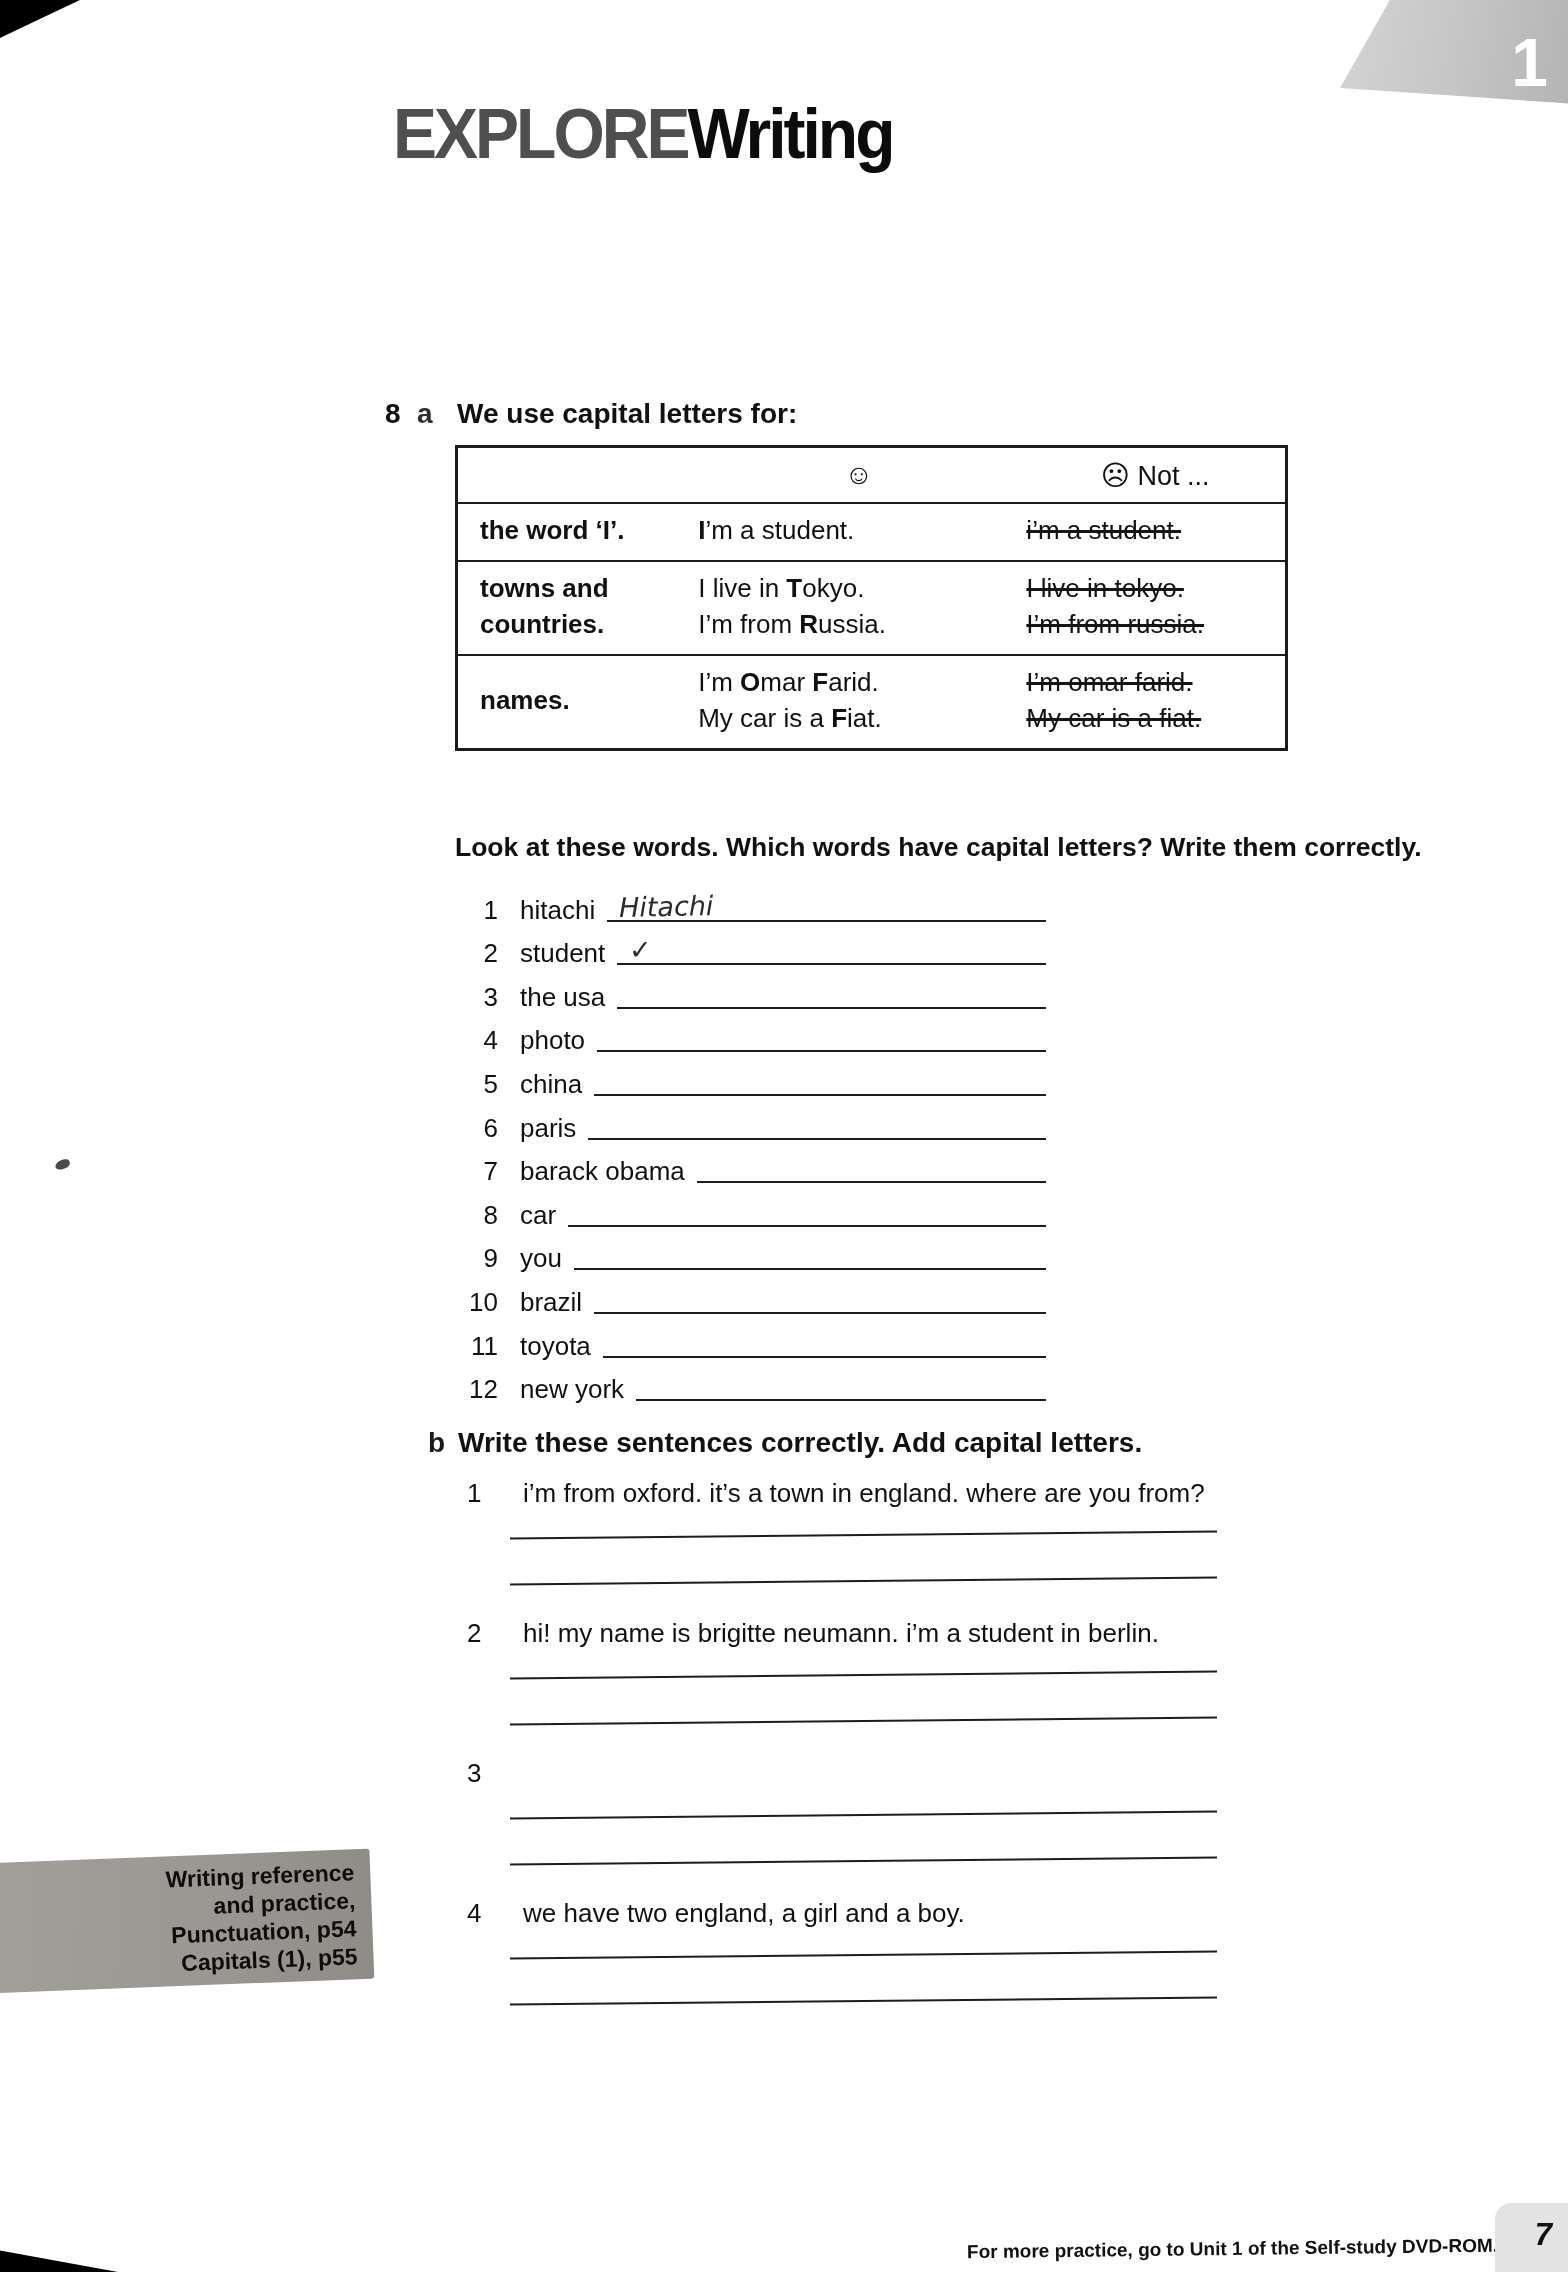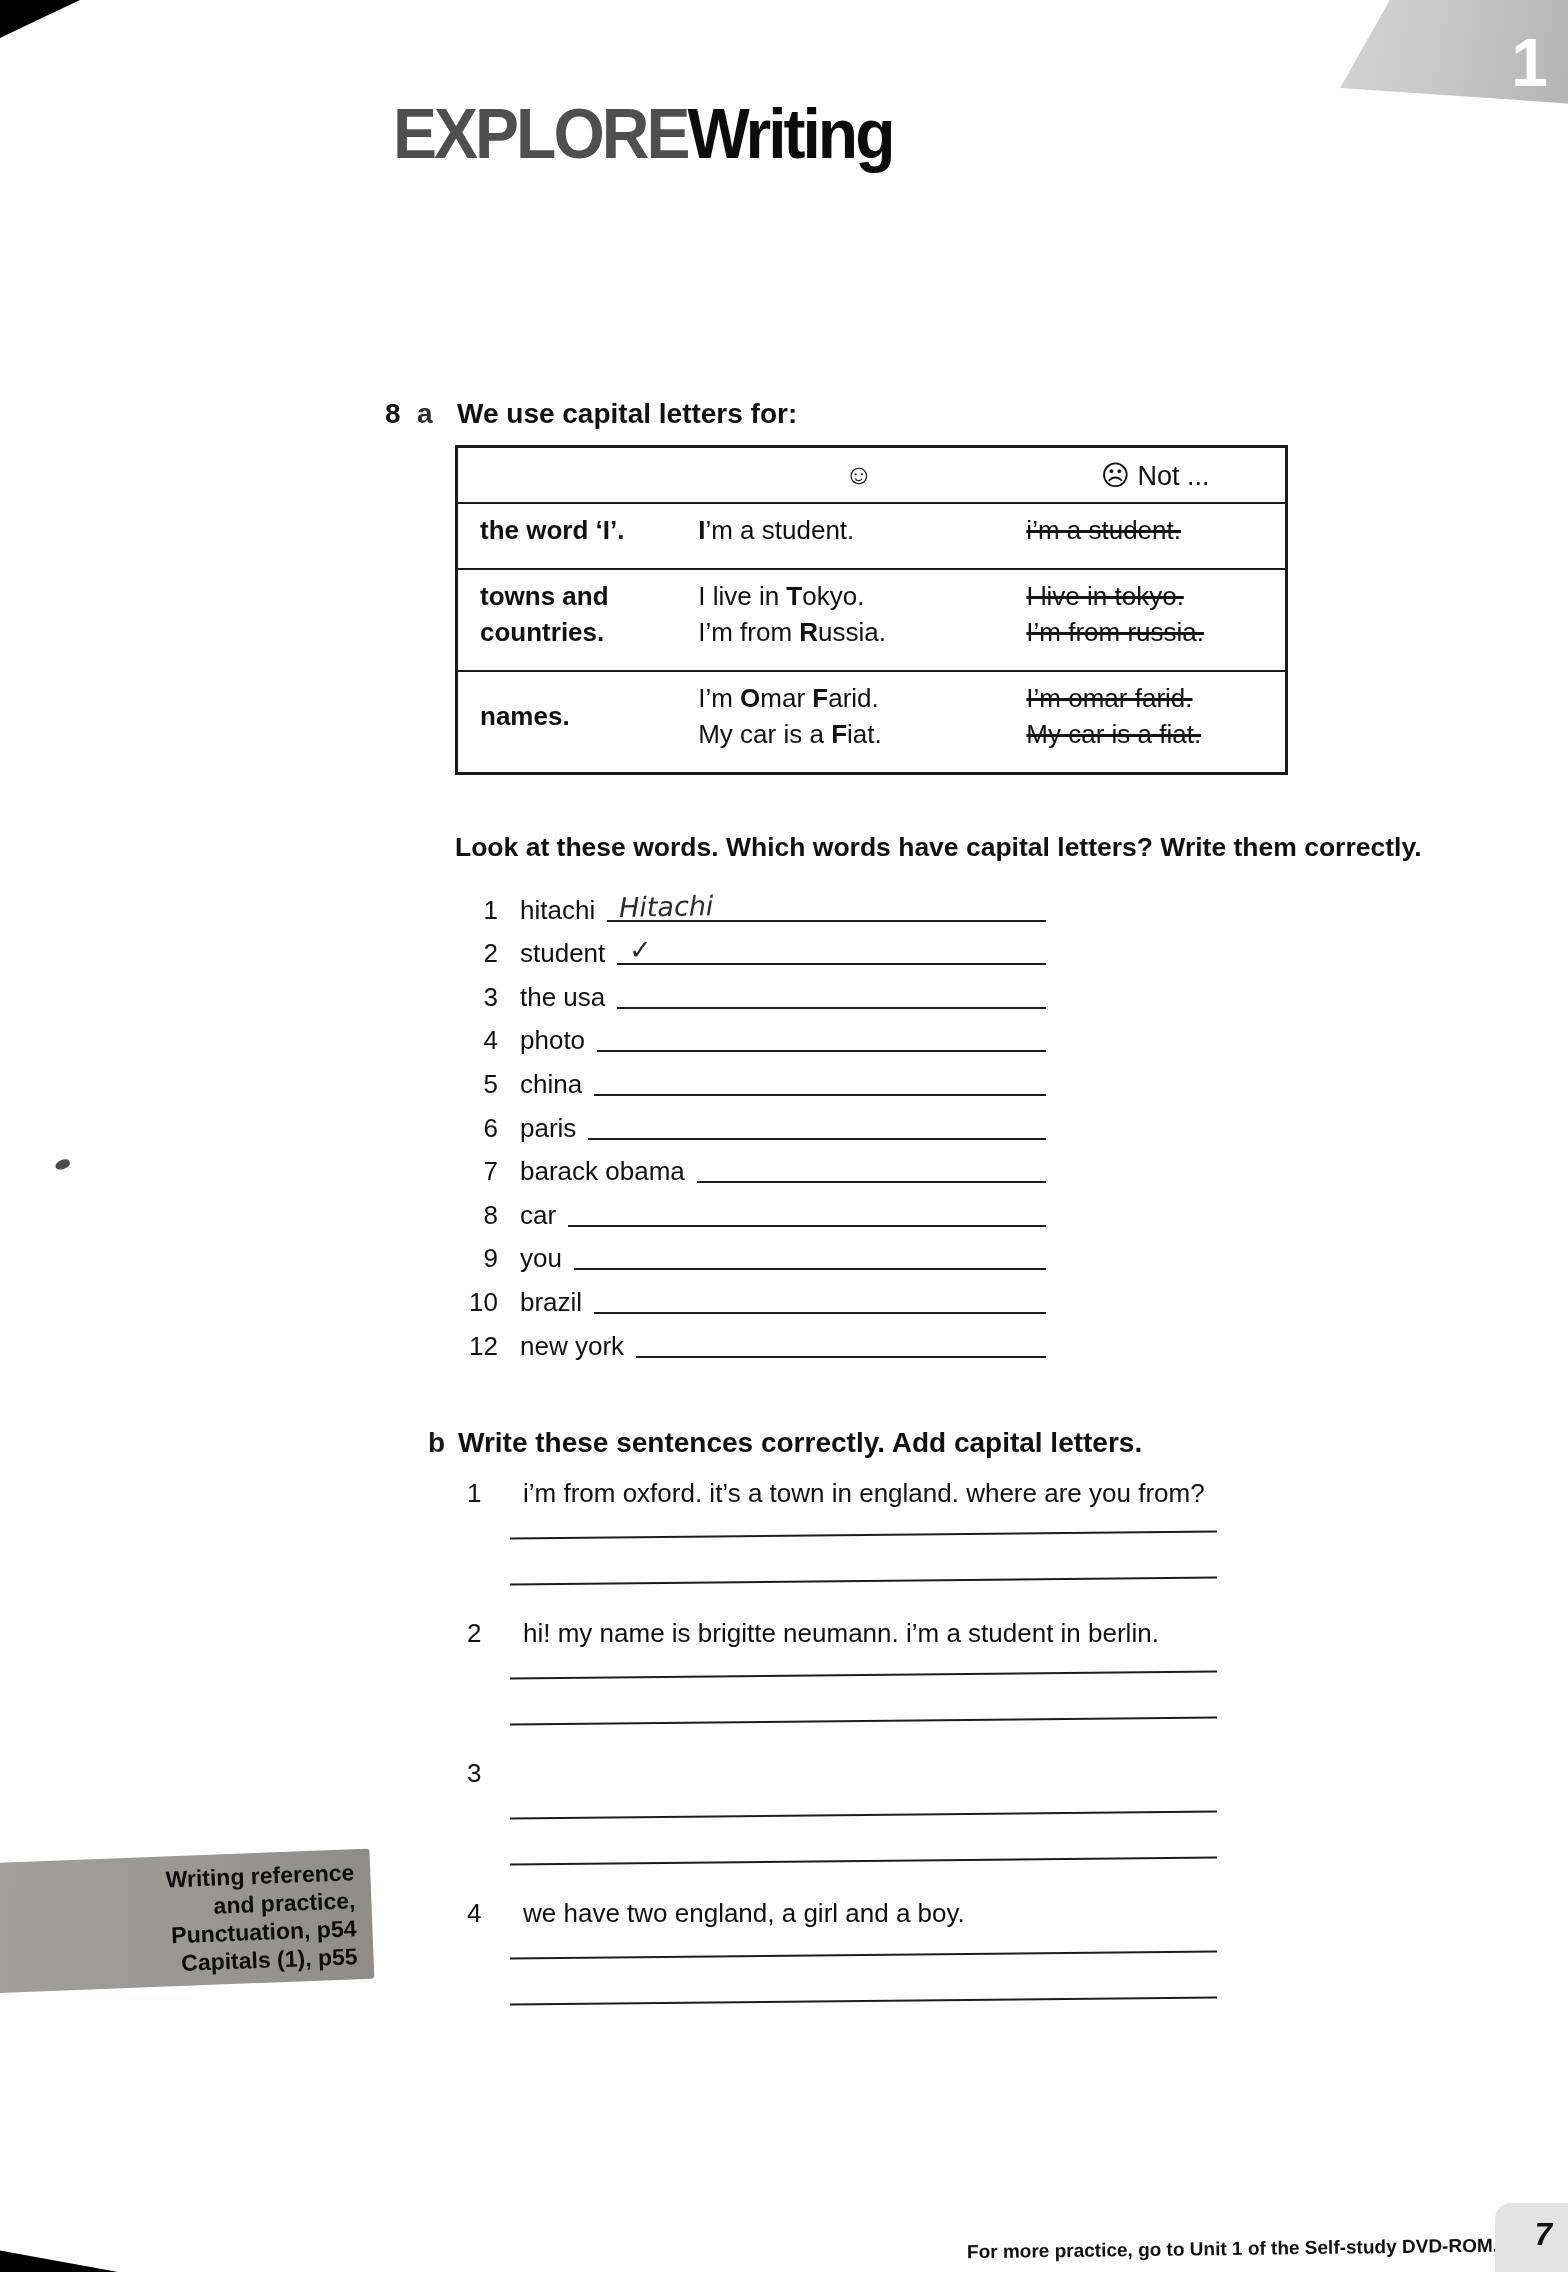--- a/index.html
+++ b/index.html
@@ -40,21 +40,21 @@
   .ex8b-head .letter{width:30px;color:#1a1a1a;}
   
   .capitals-table{position:absolute;left:455px;top:445px;width:833px;border-collapse:collapse;
     border:3px solid #1b1b1b;background:#fff;}
   .capitals-table tr{border-bottom:2.5px solid #1b1b1b;}
   .capitals-table th,.capitals-table td{font-size:26px;vertical-align:middle;text-align:left;}
   .capitals-table th{height:52px;font-weight:normal;text-align:center;font-size:27px;}
   .capitals-table .col-rule{width:208px;padding-left:22px;font-weight:bold;}
   .capitals-table .col-good{width:348px;padding-left:18px;}
   .capitals-table .col-bad{width:277px;padding-left:6px;}
-  .capitals-table td{padding-top:8px;padding-bottom:20px;line-height:36px;}
+  .capitals-table td{padding-top:8px;padding-bottom:12px;line-height:36px;}
   .good-line .b{font-weight:bold;}
   .strike{text-decoration:line-through;text-decoration-thickness:2.5px;text-decoration-color:#151515;}
   .hdr-icon{font-size:28px;}
   
   .words-instruction{position:absolute;left:455px;top:832px;font-weight:bold;font-size:26.5px;white-space:nowrap;}
   .words-list{position:absolute;left:448px;top:882px;width:598px;}
   .word-item{display:flex;align-items:flex-end;height:43.6px;font-size:26px;}
   .word-num{width:50px;text-align:right;}
   .word-text{margin-left:22px;white-space:nowrap;}
   .word-fill{flex:1;margin-left:12px;border-bottom:2.5px solid #1d1d1d;margin-bottom:4px;
@@ -200,20 +200,25 @@
         <span class="word-num">9</span>
         <span class="word-text">you</span>
         <div class="word-fill"></div>
       </div>
       <div class="word-item">
         <span class="word-num">10</span>
         <span class="word-text">brazil</span>
         <div class="word-fill"></div>
       </div>
       <div class="word-item">
+        <span class="word-num">11</span>
+        <span class="word-text">toyota</span>
+        <div class="word-fill"></div>
+      </div>
+      <div class="word-item">
         <span class="word-num">12</span>
         <span class="word-text">new york</span>
         <div class="word-fill"></div>
       </div>
     </div>
 
   <div class="ex-head ex8b-head">
     <span class="letter">b</span>
     <span>Write these sentences correctly. Add capital letters.</span>
   </div>

